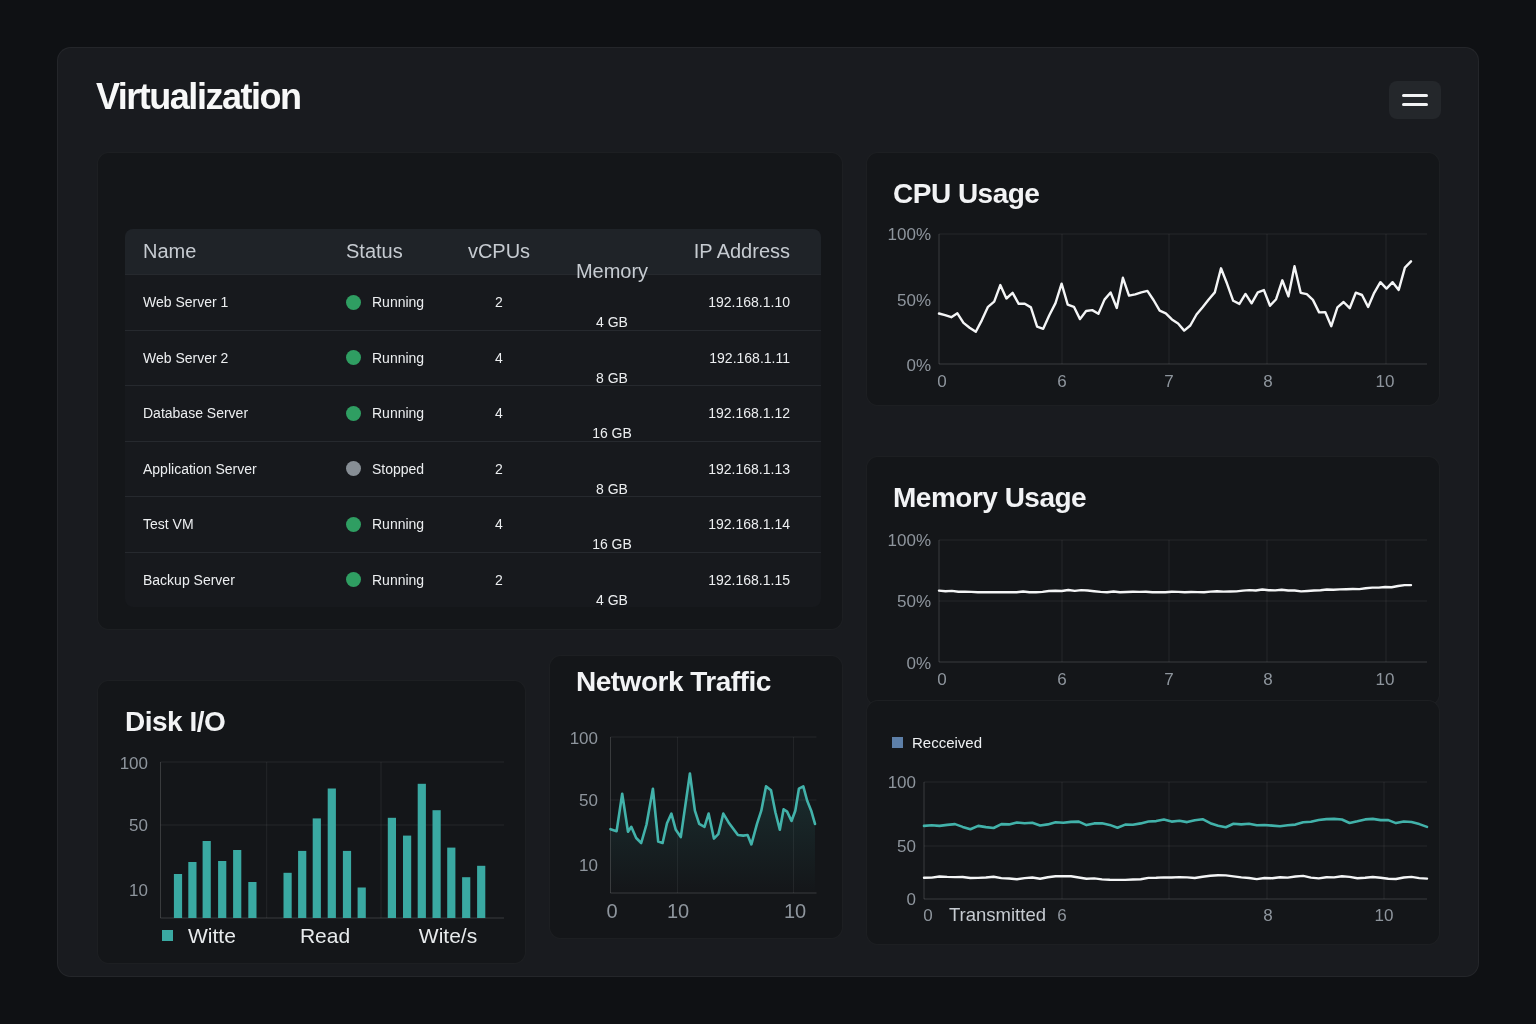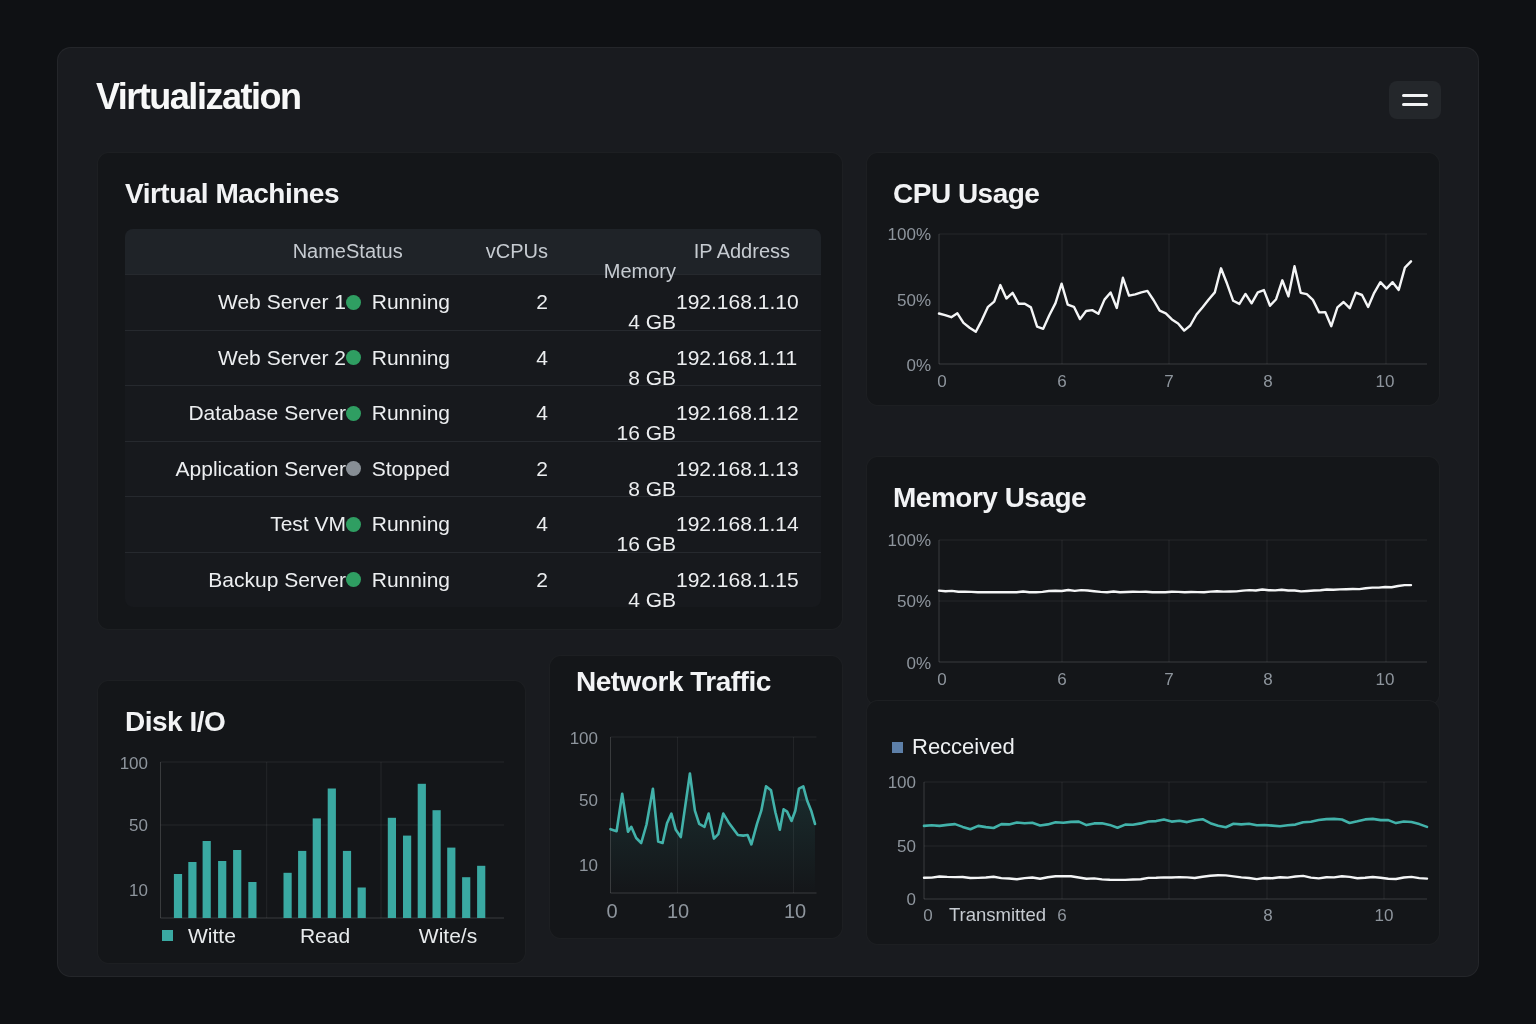--- a/index.html
+++ b/index.html
@@ -18,51 +18,50 @@
 .ct { position:absolute; font-size:28px; font-weight:bold; color:#f2f3f5;
   letter-spacing:-0.5px; }
 .card svg { position:absolute; left:0; top:0; }
 
 .vm  { left:97px;  top:152px; width:746px; height:478px; }
 .tbl { position:absolute; left:27px; top:76px; width:696px; background:#17191d;
   border-radius:8px; }
 .thead { display:flex; height:45px; background:#1f2328; border-radius:8px 8px 0 0;
   align-items:center; color:#c6cbd1; font-size:20px; }
 .row { display:flex; height:55.5px; align-items:center; color:#eceef0;
-  font-size:21px; border-top:1px solid #26292e; }
-.thead > div, .row > div { flex:none; white-space:nowrap;text-align:right; }
+  font-size:14px; border-top:1px solid #26292e; }
+.thead > div, .row > div { flex:none; white-space:nowrap; }
 .c1 { width:221px; padding-left:18px; }
 .c2 { width:104px; display:flex; align-items:center; }
 .c3 { width:98px; text-align:center; }
 .c4 { width:128px; text-align:center;margin-top:40px; }
 .c5 { width:145px; flex:1 1 auto !important; text-align:right; padding-right:31px; }
 .dot { width:15px; height:15px; border-radius:50%; margin-right:11px; }
 .g { background:#2f9e62; }
 .s { background:#878e95; }
 
 .cpu   { left:866px; top:152px; width:574px; height:254px; }
 .mem   { left:866px; top:456px; width:574px; height:250px; }
 .netio { left:866px; top:700px; width:574px; height:245px; }
 .disk  { left:97px;  top:680px; width:429px; height:284px;text-align:right; }
 .net   { left:549px; top:655px; width:294px; height:284px; }
 .leg { position:absolute; display:flex; align-items:center; color:#eef0f2;
-  font-size:22px; }
+  font-size:15px; }
 .leg .sq { width:11px; height:11px; margin-right:9px; }
 </style>
 </head>
 <body>
 <div class="panel"></div>
 <div class="h1">Virtualization</div>
 <div class="menu">
     <i style="top:13px"></i>
     <i style="top:22px"></i>
   </div>
 
 <div class="card vm">
-  <div class="ct" style="left:27px; top:25px;">Virtual Machines</div>
   <div class="tbl">
     <div class="thead">
       <div class="c1">Name</div>
         <div class="c2">Status</div>
         <div class="c3">vCPUs</div>
       <div class="c4">Memory</div>
         <div class="c5">IP Address</div>
     </div>
     <div class="row">
         <div class="c1">Web Server 1</div>

